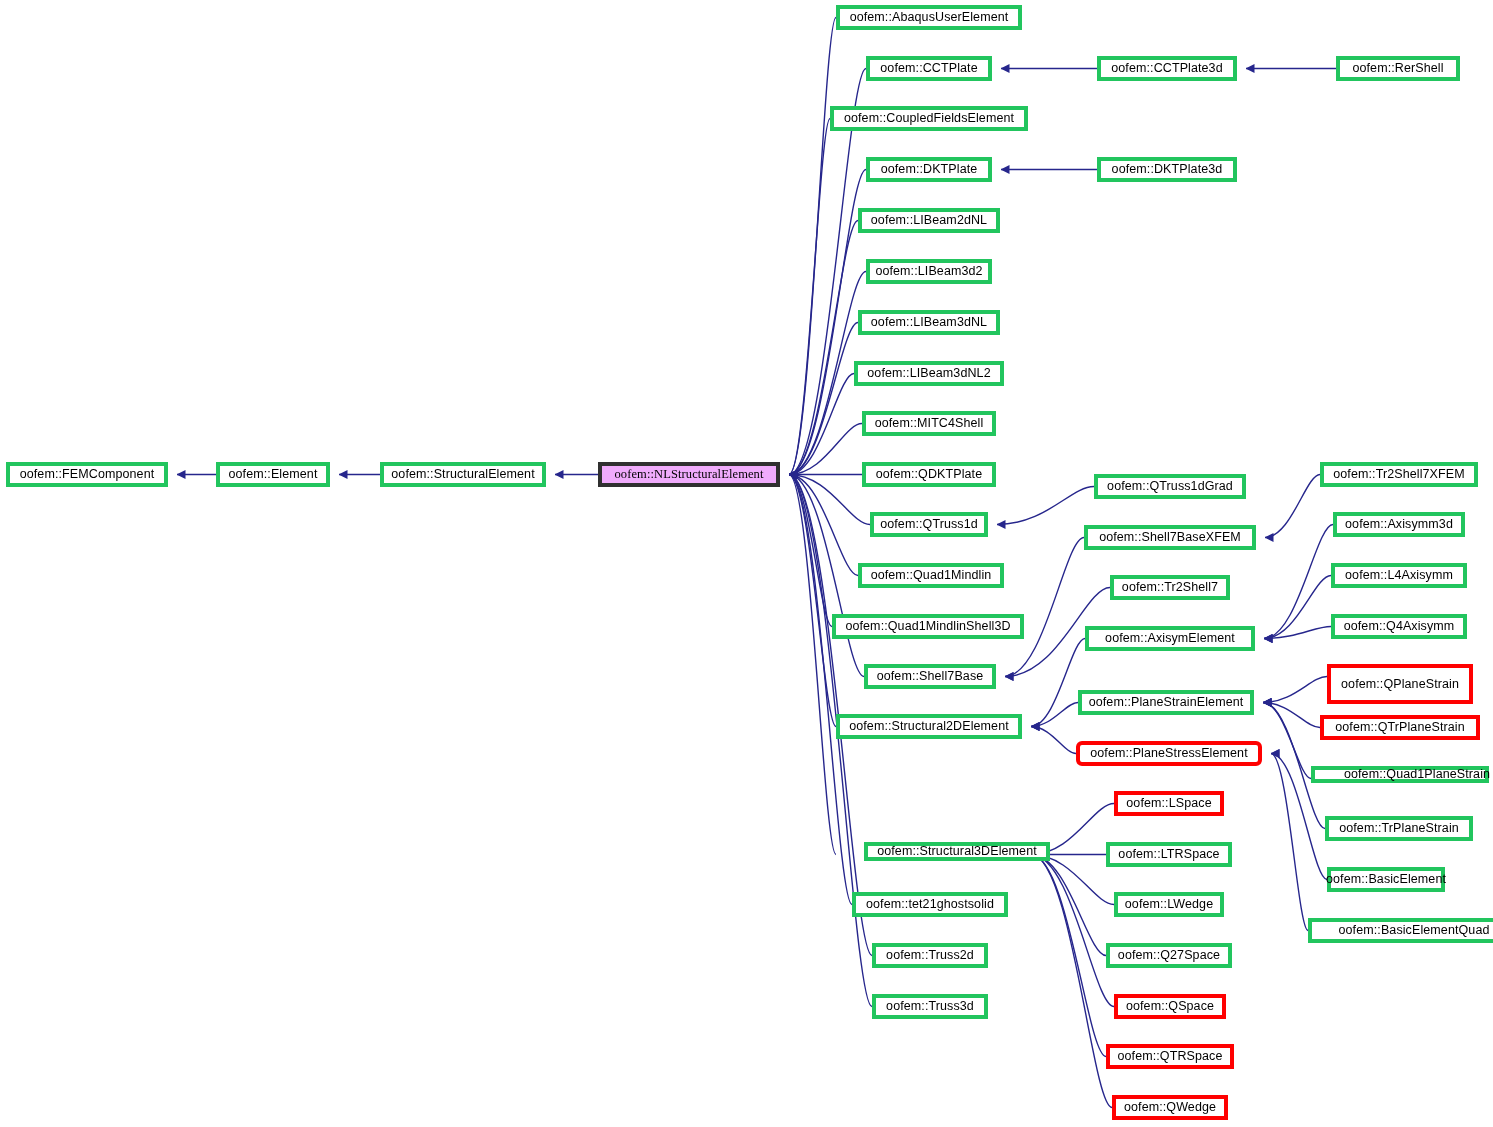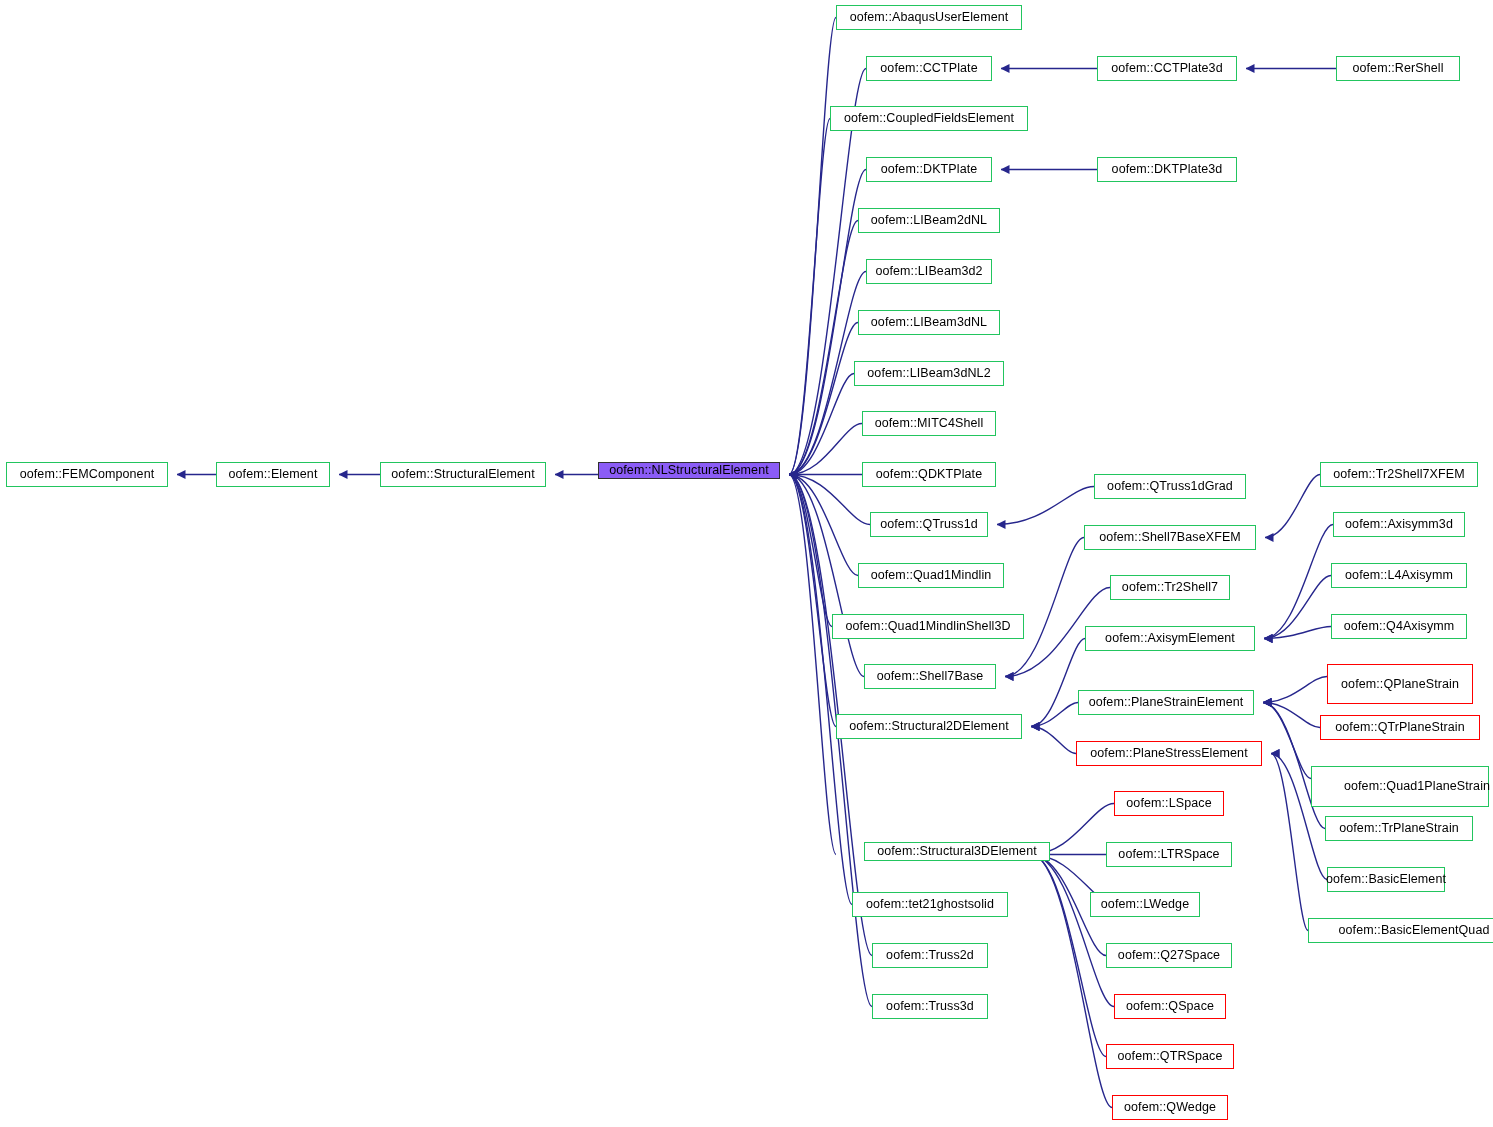--- a/index.html
+++ b/index.html
@@ -21,21 +21,21 @@
     left: 0;
     top: 0;
     width: 1493px;
     height: 1127px;
     pointer-events: none;
   }
   .node {
     position: absolute;
     box-sizing: border-box;
     background: #ffffff;
-    border: 1px solid #22c55e;
+    border: 4px solid #22c55e;
     color: #000000;
     font-size: 12.5px;
     line-height: 1;
     display: flex;
     align-items: center;
     justify-content: center;
     white-space: nowrap;
     letter-spacing: 0.1px;
     z-index: 5;
   }
@@ -108,21 +108,21 @@
     </svg>
 <div class="node" style="left: 6px; top: 462px; width: 162px; height: 25px;">
       <span>oofem::FEMComponent</span>
     </div>
     <div class="node" style="left: 216px; top: 462px; width: 114px; height: 25px;">
       <span>oofem::Element</span>
     </div>
     <div class="node" style="left: 380px; top: 462px; width: 166px; height: 25px;">
       <span>oofem::StructuralElement</span>
     </div>
-    <div class="node hub" style="left: 598px; top: 462px; width: 182px; height: 17px; background: #8b5cf6;">
+    <div class="node hub" style="left: 598px; top: 462px; width: 182px; height: 25px; background: #f0abfc; font-family: Liberation Serif, serif;">
       <span>oofem::NLStructuralElement</span>
     </div>
     <div class="node" style="left: 836px; top: 5px; width: 186px; height: 25px;">
       <span>oofem::AbaqusUserElement</span>
     </div>
     <div class="node" style="left: 866px; top: 56px; width: 126px; height: 25px;">
       <span>oofem::CCTPlate</span>
     </div>
     <div class="node" style="left: 830px; top: 106px; width: 198px; height: 25px;">
       <span>oofem::CoupledFieldsElement</span>
@@ -183,30 +183,30 @@
     </div>
     <div class="node" style="left: 1110px; top: 575px; width: 120px; height: 25px;">
       <span>oofem::Tr2Shell7</span>
     </div>
     <div class="node" style="left: 1085px; top: 626px; width: 170px; height: 25px;">
       <span>oofem::AxisymElement</span>
     </div>
     <div class="node" style="left: 1078px; top: 690px; width: 176px; height: 25px;">
       <span>oofem::PlaneStrainElement</span>
     </div>
-    <div class="node red" style="left: 1076px; top: 741px; width: 186px; height: 25px; border-color: rgb(255, 0, 0);">
+    <div class="node red" style="left: 1076px; top: 741px; width: 186px; height: 25px; border-color: rgb(255, 0, 0); border-radius: 6px;">
       <span>oofem::PlaneStressElement</span>
     </div>
     <div class="node red" style="left: 1114px; top: 791px; width: 110px; height: 25px; border-color: rgb(255, 0, 0);">
       <span>oofem::LSpace</span>
     </div>
     <div class="node" style="left: 1106px; top: 842px; width: 126px; height: 25px;">
       <span>oofem::LTRSpace</span>
     </div>
-    <div class="node" style="left: 1090px; top: 892px; width: 110px; height: 25px;">
+    <div class="node" style="left: 1114px; top: 892px; width: 110px; height: 25px;">
       <span>oofem::LWedge</span>
     </div>
     <div class="node" style="left: 1106px; top: 943px; width: 126px; height: 25px;">
       <span>oofem::Q27Space</span>
     </div>
     <div class="node red" style="left: 1114px; top: 994px; width: 112px; height: 25px; border-color: rgb(255, 0, 0);">
       <span>oofem::QSpace</span>
     </div>
     <div class="node red" style="left: 1106px; top: 1044px; width: 128px; height: 25px; border-color: rgb(255, 0, 0);">
       <span>oofem::QTRSpace</span>
@@ -225,21 +225,21 @@
     </div>
     <div class="node" style="left: 1331px; top: 614px; width: 136px; height: 25px;">
       <span>oofem::Q4Axisymm</span>
     </div>
     <div class="node red" style="left: 1327px; top: 664px; width: 146px; height: 40px; border-color: rgb(255, 0, 0);">
       <span>oofem::QPlaneStrain</span>
     </div>
     <div class="node red" style="left: 1320px; top: 715px; width: 160px; height: 25px; border-color: rgb(255, 0, 0);">
       <span>oofem::QTrPlaneStrain</span>
     </div>
-    <div class="node" style="left: 1311px; top: 766px; width: 178px; height: 41px; padding-left: 34px;">
+    <div class="node" style="left: 1311px; top: 766px; width: 178px; height: 17px; padding-left: 34px;">
       <span>oofem::Quad1PlaneStrain</span>
     </div>
     <div class="node" style="left: 1325px; top: 816px; width: 148px; height: 25px;">
       <span>oofem::TrPlaneStrain</span>
     </div>
     <div class="node" style="left: 1327px; top: 867px; width: 118px; height: 25px;">
       <span>oofem::BasicElement</span>
     </div>
     <div class="node" style="left: 1308px; top: 918px; width: 212px; height: 25px;">
       <span>oofem::BasicElementQuad</span>

